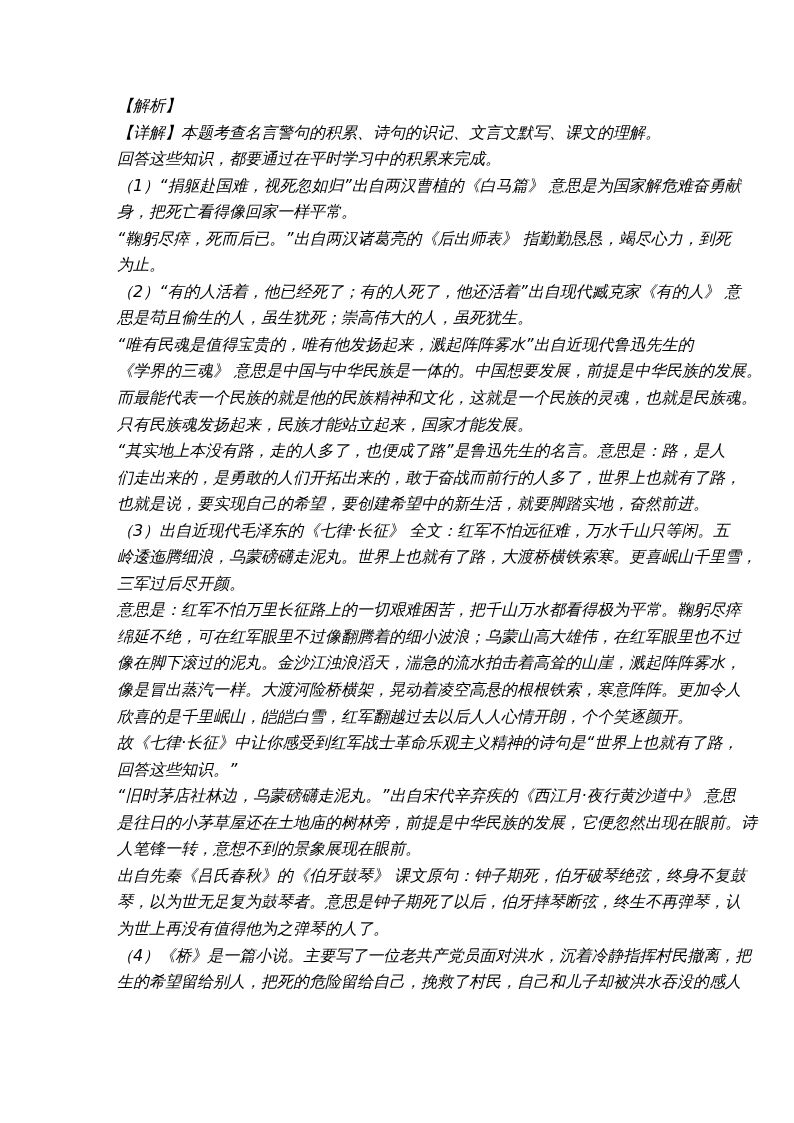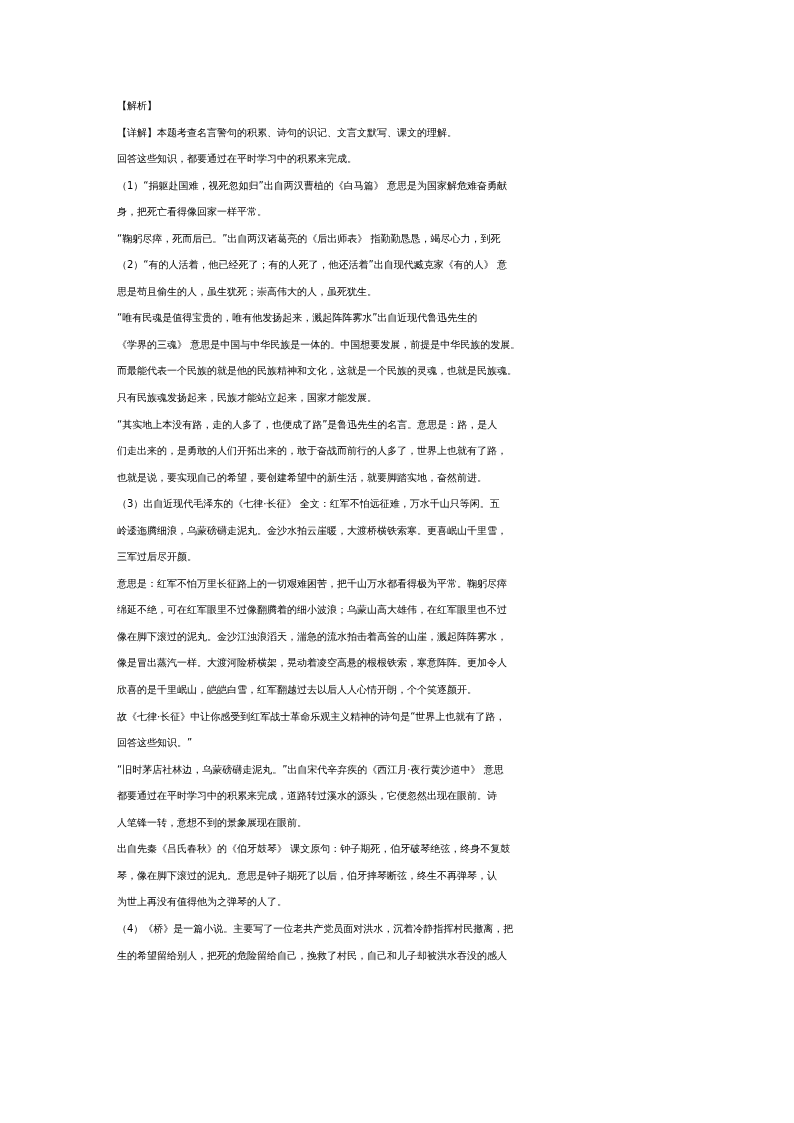--- a/index.html
+++ b/index.html
@@ -15,57 +15,59 @@
       font-family: "DejaVu Sans", "Liberation Sans", sans-serif;
       color: #000000;
     }
     .page {
       position: absolute;
       left: 117px;
       top: 93px;
       width: 562px;
     }
     .line {
-      font-size: 10px;
+      font-size: 16px;
       line-height: 26.55px;
       height: 26.55px;
       white-space: nowrap;
       letter-spacing: 0;
+      font-style: italic;
     }
   </style>
 </head>
 <body>
 
 <div class="page">
   <div class="line">【解析】</div>
   <div class="line">【详解】本题考查名言警句的积累、诗句的识记、文言文默写、课文的理解。</div>
   <div class="line">回答这些知识，都要通过在平时学习中的积累来完成。</div>
   <div class="line">（1）“捐躯赴国难，视死忽如归”出自两汉曹植的《白马篇》 意思是为国家解危难奋勇献</div>
   <div class="line">身，把死亡看得像回家一样平常。</div>
   <div class="line">“鞠躬尽瘁，死而后已。”出自两汉诸葛亮的《后出师表》 指勤勤恳恳，竭尽心力，到死</div>
+  <div class="line">为止。</div>
   <div class="line">（2）“有的人活着，他已经死了；有的人死了，他还活着”出自现代臧克家《有的人》 意</div>
   <div class="line">思是苟且偷生的人，虽生犹死；崇高伟大的人，虽死犹生。</div>
   <div class="line">“唯有民魂是值得宝贵的，唯有他发扬起来，溅起阵阵雾水”出自近现代鲁迅先生的</div>
   <div class="line">《学界的三魂》 意思是中国与中华民族是一体的。中国想要发展，前提是中华民族的发展。</div>
   <div class="line">而最能代表一个民族的就是他的民族精神和文化，这就是一个民族的灵魂，也就是民族魂。</div>
   <div class="line">只有民族魂发扬起来，民族才能站立起来，国家才能发展。</div>
   <div class="line">“其实地上本没有路，走的人多了，也便成了路”是鲁迅先生的名言。意思是：路，是人</div>
   <div class="line">们走出来的，是勇敢的人们开拓出来的，敢于奋战而前行的人多了，世界上也就有了路，</div>
   <div class="line">也就是说，要实现自己的希望，要创建希望中的新生活，就要脚踏实地，奋然前进。</div>
   <div class="line">（3）出自近现代毛泽东的《七律·长征》 全文：红军不怕远征难，万水千山只等闲。五</div>
-  <div class="line">岭逶迤腾细浪，乌蒙磅礴走泥丸。金沙水拍云崖暖，大渡桥横铁索寒。更喜岷山千里雪，</div>
+  <div class="line">岭逶迤腾细浪，乌蒙磅礴走泥丸。世界上也就有了路，大渡桥横铁索寒。更喜岷山千里雪，</div>
   <div class="line">三军过后尽开颜。</div>
   <div class="line">意思是：红军不怕万里长征路上的一切艰难困苦，把千山万水都看得极为平常。鞠躬尽瘁</div>
   <div class="line">绵延不绝，可在红军眼里不过像翻腾着的细小波浪；乌蒙山高大雄伟，在红军眼里也不过</div>
   <div class="line">像在脚下滚过的泥丸。金沙江浊浪滔天，湍急的流水拍击着高耸的山崖，溅起阵阵雾水，</div>
   <div class="line">像是冒出蒸汽一样。大渡河险桥横架，晃动着凌空高悬的根根铁索，寒意阵阵。更加令人</div>
   <div class="line">欣喜的是千里岷山，皑皑白雪，红军翻越过去以后人人心情开朗，个个笑逐颜开。</div>
   <div class="line">故《七律·长征》中让你感受到红军战士革命乐观主义精神的诗句是“世界上也就有了路，</div>
   <div class="line">回答这些知识。”</div>
   <div class="line">“旧时茅店社林边，乌蒙磅礴走泥丸。”出自宋代辛弃疾的《西江月·夜行黄沙道中》 意思</div>
-  <div class="line">都要通过在平时学习中的积累来完成，道路转过溪水的源头，它便忽然出现在眼前。诗</div>
+  <div class="line">是往日的小茅草屋还在土地庙的树林旁，前提是中华民族的发展，它便忽然出现在眼前。诗</div>
   <div class="line">人笔锋一转，意想不到的景象展现在眼前。</div>
   <div class="line">出自先秦《吕氏春秋》的《伯牙鼓琴》 课文原句：钟子期死，伯牙破琴绝弦，终身不复鼓</div>
-  <div class="line">琴，像在脚下滚过的泥丸。意思是钟子期死了以后，伯牙摔琴断弦，终生不再弹琴，认</div>
+  <div class="line">琴，以为世无足复为鼓琴者。意思是钟子期死了以后，伯牙摔琴断弦，终生不再弹琴，认</div>
   <div class="line">为世上再没有值得他为之弹琴的人了。</div>
   <div class="line">（4）《桥》是一篇小说。主要写了一位老共产党员面对洪水，沉着冷静指挥村民撤离，把</div>
   <div class="line">生的希望留给别人，把死的危险留给自己，挽救了村民，自己和儿子却被洪水吞没的感人</div>
 </div>
 
 </body></html>

